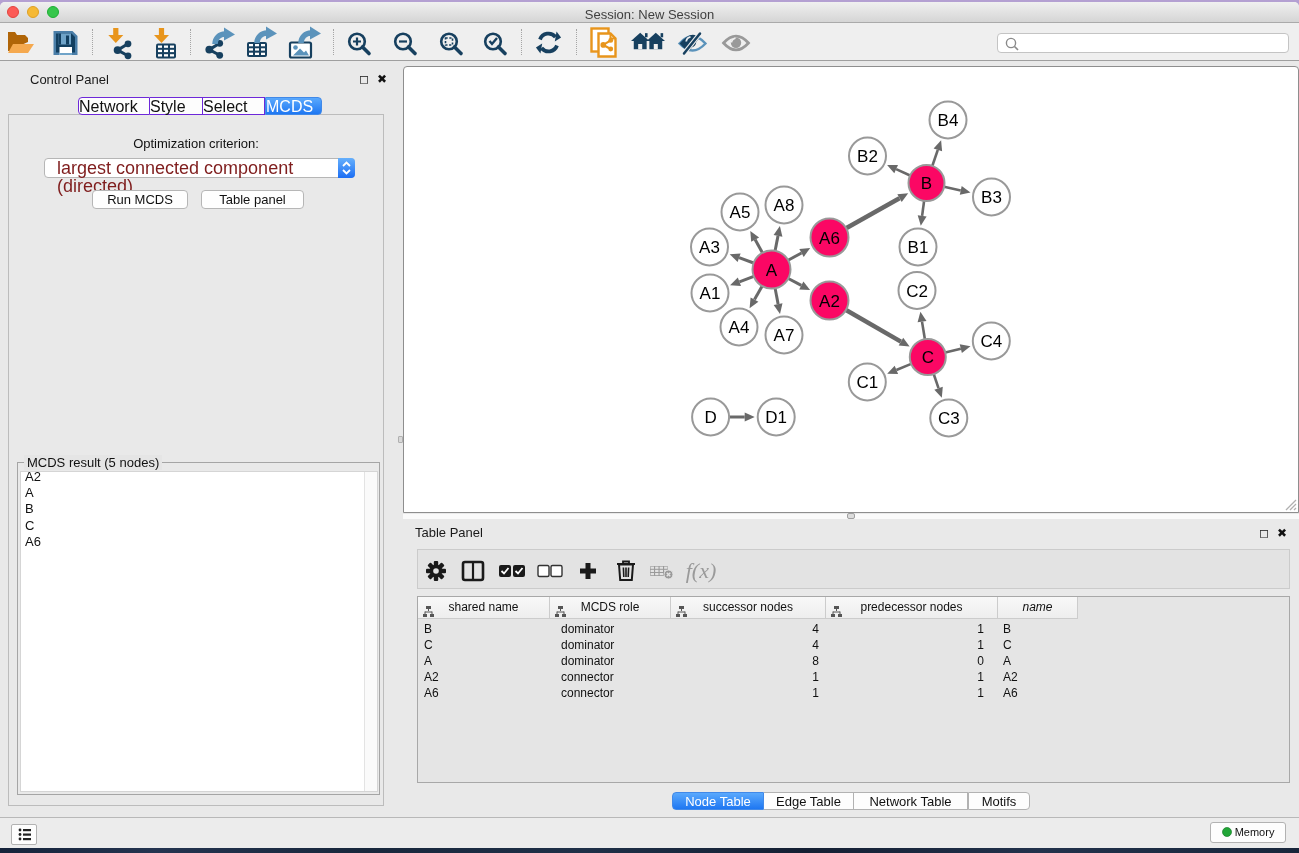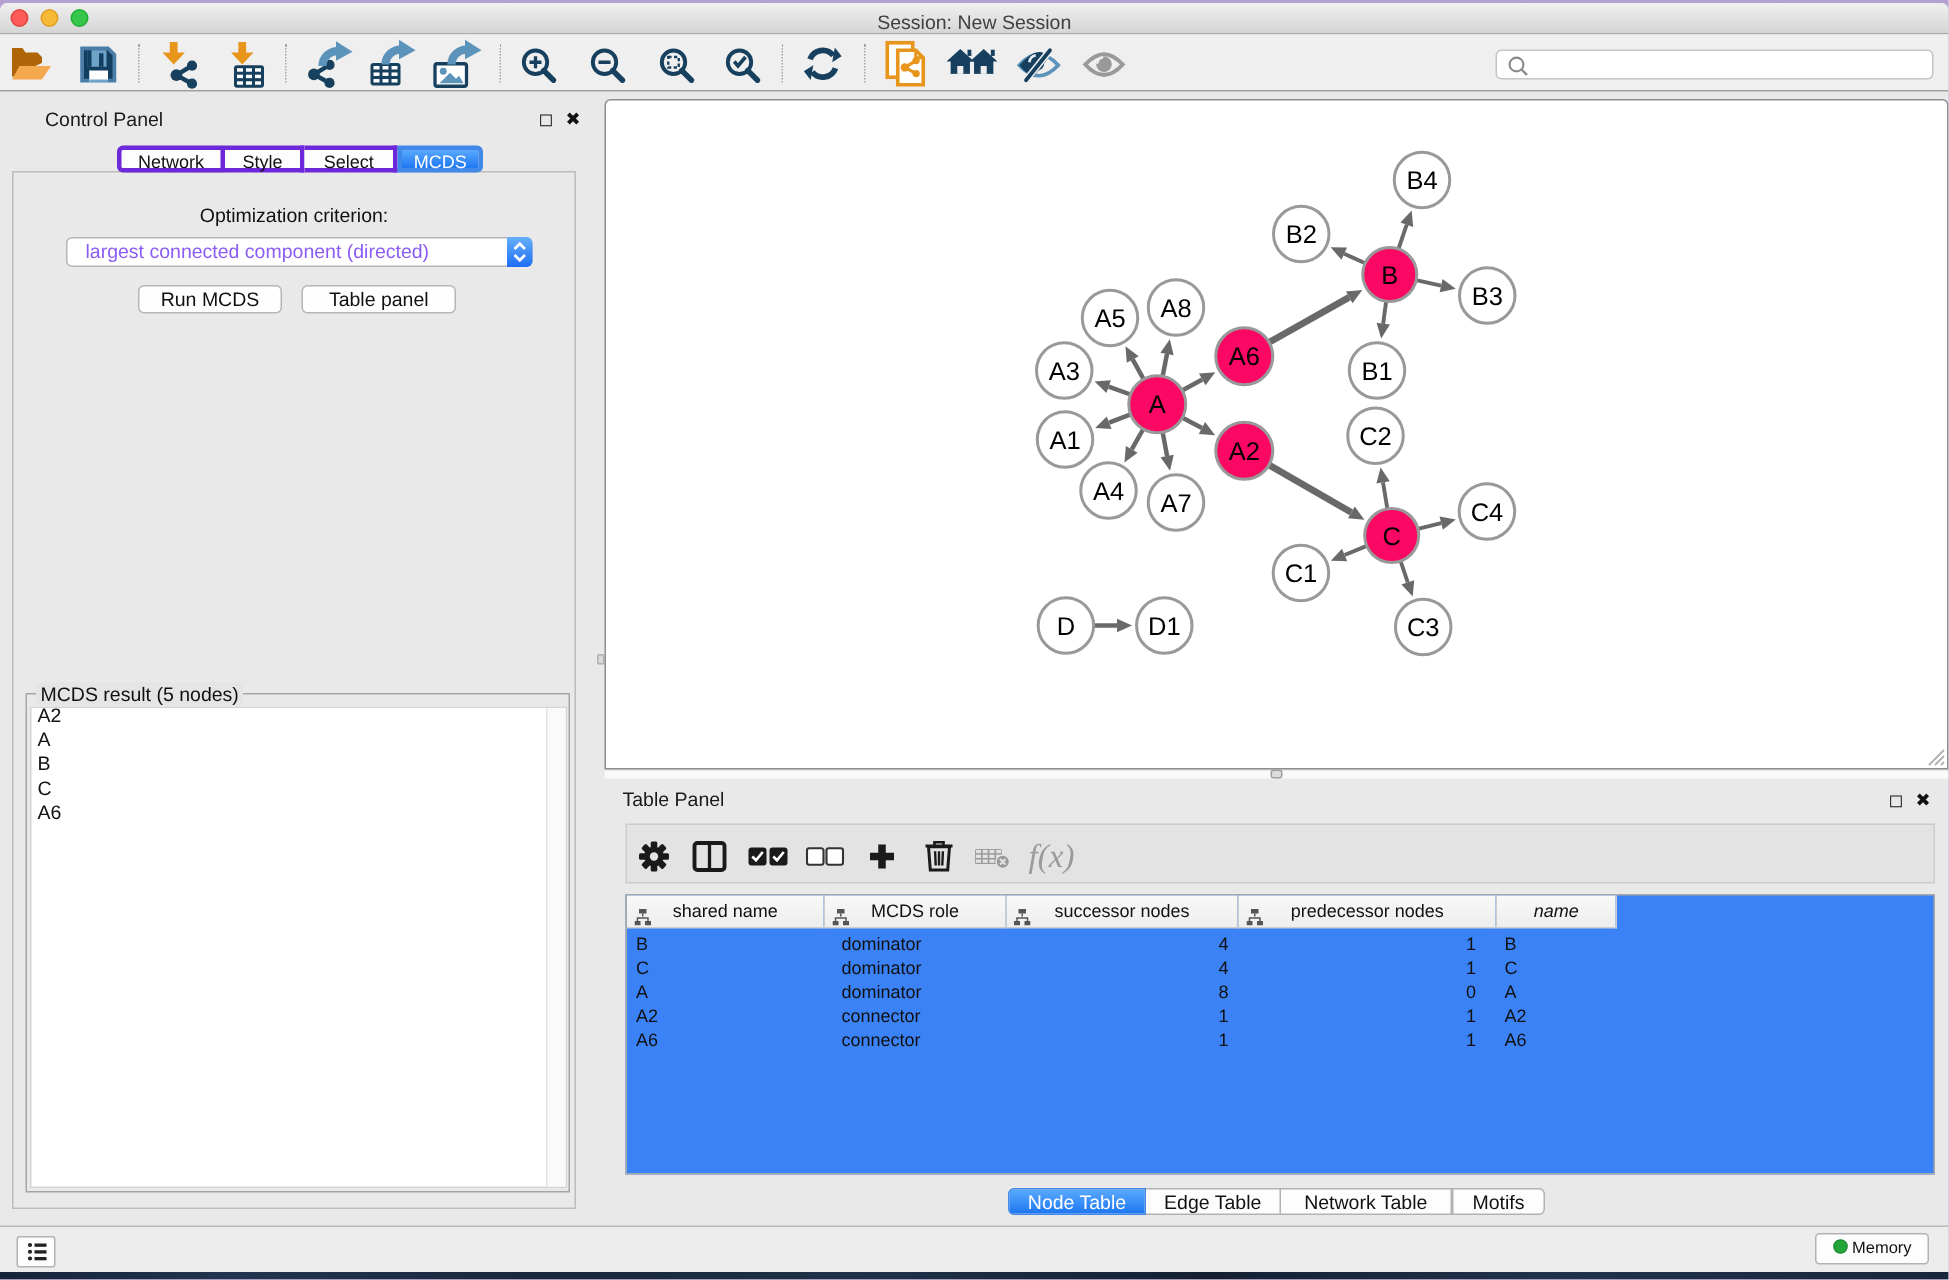--- a/index.html
+++ b/index.html
@@ -11,45 +11,45 @@
 #titlebar { left:0; top:2px; width:1299px; height:21px; background:linear-gradient(#f0f0f0,#d5d5d5); border-bottom:1px solid #aaa; border-radius:5px 5px 0 0; }
 .tl { width:12px; height:12px; border-radius:50%; }
 #title { left:0; width:1299px; top:7px; text-align:center; font-size:13px; color:#3f3f3f; }
 #toolbar { left:0; top:23px; width:1299px; height:38px; background:#efefef; border-bottom:1px solid #9f9f9f; }
 .sep { top:29px; height:26px; width:0; border-left:1px dotted #a5a5a5; }
 #searchbox { left:997px; top:33px; width:292px; height:20px; background:#fff; border:1px solid #c4c4c4; border-radius:4px; }
 
 
 #cp-title { left:30px; top:72px; font-size:13px; color:#1a1a1a; }
 .wbtn { font-size:12px; color:#111; line-height:12px; }
-.tab { position:absolute; top:97px; height:18px; border:3px solid #6d28d9; background:#fdfdfd; font-size:12px; color:#111; text-align:center; line-height:17px; }
+.tab { position:absolute; top:97px; height:18px; border:1px solid #6d28d9; background:#fdfdfd; font-size:16px; color:#111; text-align:left; line-height:17px; }
 .tabsel { background:linear-gradient(#5aa9fd,#1e77f2); color:#fff; border-color:#4189e8; }
 #cp-panel { left:8px; top:114px; width:376px; height:692px; background:#e9e9e9; border:1px solid #bcbcbc; }
 #opt-label { left:8px; width:376px; top:136px; text-align:center; font-size:13px; color:#111; }
-#dropdown { left:44px; top:158px; width:311px; height:20px; background:#fff; border:1px solid #b6b6b6; border-radius:4px; font-size:13px; color:#8b5cf6; line-height:18px; padding-left:12px; }
+#dropdown { left:44px; top:158px; width:311px; height:20px; background:#fff; border:1px solid #b6b6b6; border-radius:4px; font-size:18px; color:#7f1d1d; line-height:18px; padding-left:12px; }
 #dd-step { right:-1px; top:-1px; width:17px; height:20px; border-radius:0 4px 4px 0; background:linear-gradient(#66b0fc,#1c6ef4); }
 .btn { position:absolute; top:190px; height:19px; background:#fefefe; border:1px solid #b6b6b6; border-radius:4px; font-size:13px; color:#111; text-align:center; line-height:17px; }
 #fieldset { left:17px; top:462px; width:363px; height:333px; border:1px solid #a5a5a5; }
 #legend { left:6px; top:-8px; background:#e5e5e5; padding:0 3px; font-size:13px; color:#111; }
 #cp-list { left:2px; top:8px; width:358px; height:321px; background:#fff; border:1px solid #d5d5d5; font-size:13px; color:#111; }
 #cp-scroll { right:0; top:0; width:13px; height:100%; background:#fafafa; border-left:1px solid #e3e3e3; }
 .li { padding-left:4px; height:16.2px; line-height:16.2px; }
 #vhandle { left:398px; top:436px; width:5px; height:7px; background:#d8d8d8; border:1px solid #b0b0b0; border-radius:1px; }
 
 
 #netwin { left:403px; top:66px; width:896px; height:447px; background:#fff; border:1px solid #8e8e8e; border-radius:4px 4px 0 0; }
 #nettitle { left:0; top:0; width:100%; height:21px; background:linear-gradient(#f4f4f4,#d8d8d8); border-bottom:1px solid #ababab; border-radius:4px 4px 0 0; }
 #netname { left:0; width:100%; top:4px; text-align:center; font-size:13px; color:#2e2e2e; font-weight:bold; }
 #splitstrip { left:403px; top:514px; width:896px; height:5px; background:#fafafa; }
 #hhandle { left:847px; top:513px; width:8px; height:6px; background:#dcdcdc; border:1px solid #a0a0a0; border-radius:2px; }
 
 
 #tp-title { left:415px; top:525px; font-size:13px; color:#1a1a1a; }
 #tp-toolbar { left:417px; top:549px; width:873px; height:40px; background:#e3e3e3; border:1px solid #cbcbcb; }
-#tbl { left:417px; top:596px; width:873px; height:187px; background:#3b82f6; border:1px solid #a8a8a8; font-size:12px; color:#111; }
+#tbl { left:417px; top:596px; width:873px; height:187px; background:#e5e5e5; border:1px solid #a8a8a8; font-size:12px; color:#111; }
 .hc { position:absolute; top:0; height:22px; background:linear-gradient(#f8f8f8,#eee); border-right:1px solid #ccc; border-bottom:1px solid #ccc; text-align:center; line-height:21px; font-size:12px; }
 .cell { position:absolute; height:16px; line-height:16px; }
 .tptab { position:absolute; top:792px; height:18px; border:1px solid #b2b2b2; background:#fdfdfd; font-size:13px; color:#111; text-align:center; line-height:17px; }
 
 .tptab.tabsel, .tab.tabsel { background:linear-gradient(#5aa9fd,#1e77f2); color:#fff; border-color:#4189e8; }
 
 #status { left:0; top:817px; width:1299px; height:31px; background:#ececec; border-top:1px solid #b8b8b8; }
 #listbtn { left:11px; top:824px; width:26px; height:21px; background:#fdfdfd; border:1px solid #b2b2b2; border-radius:2px; }
 #membtn { left:1210px; top:822px; width:76px; height:21px; background:#fdfdfd; border:1px solid #b2b2b2; border-radius:3px; font-size:11px; color:#111; line-height:19px; text-align:center; }
 </style>

